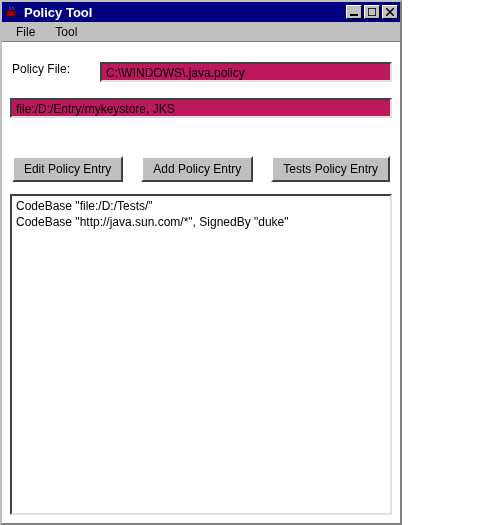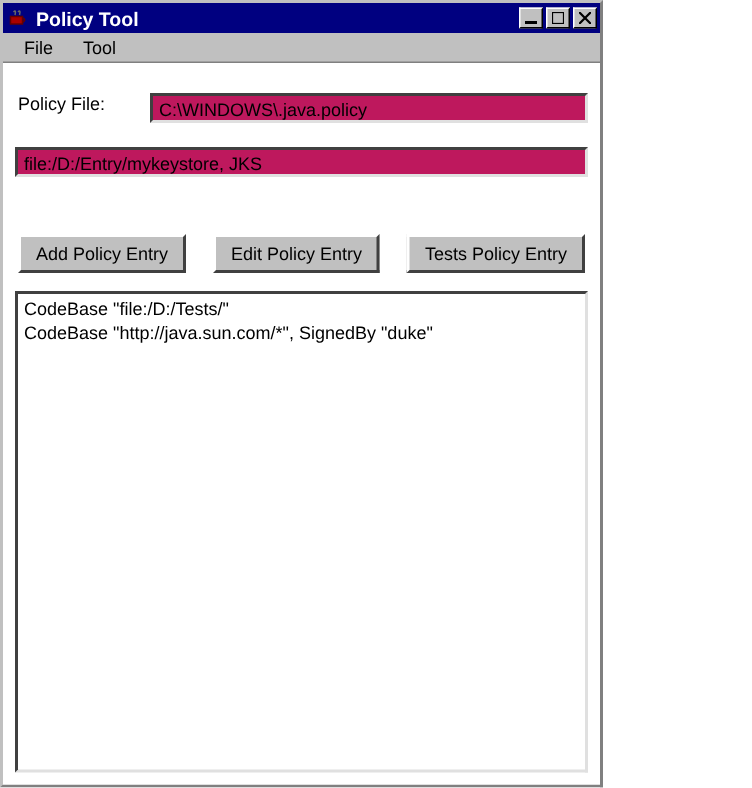--- a/index.html
+++ b/index.html
@@ -178,22 +178,22 @@
       <div class="form-row">
         <span class="label">Policy File:</span>
         <div class="field">C:\WINDOWS\.java.policy</div>
       </div>
       <div class="form-row">
         <div class="field">file:/D:/Entry/mykeystore, JKS</div>
       </div>
     </div>
 
     <div class="button-row">
+      <div class="btn">Edit Policy Entry</div>
       <div class="btn">Add Policy Entry</div>
-      <div class="btn">Edit Policy Entry</div>
       <div class="btn">Tests Policy Entry</div>
     </div>
 
     <div class="listbox">
       <div class="entry">CodeBase "file:/D:/Tests/"</div>
       <div class="entry">CodeBase "http://java.sun.com/*", SignedBy "duke"</div>
     </div>
 
   </div>
 </div>

